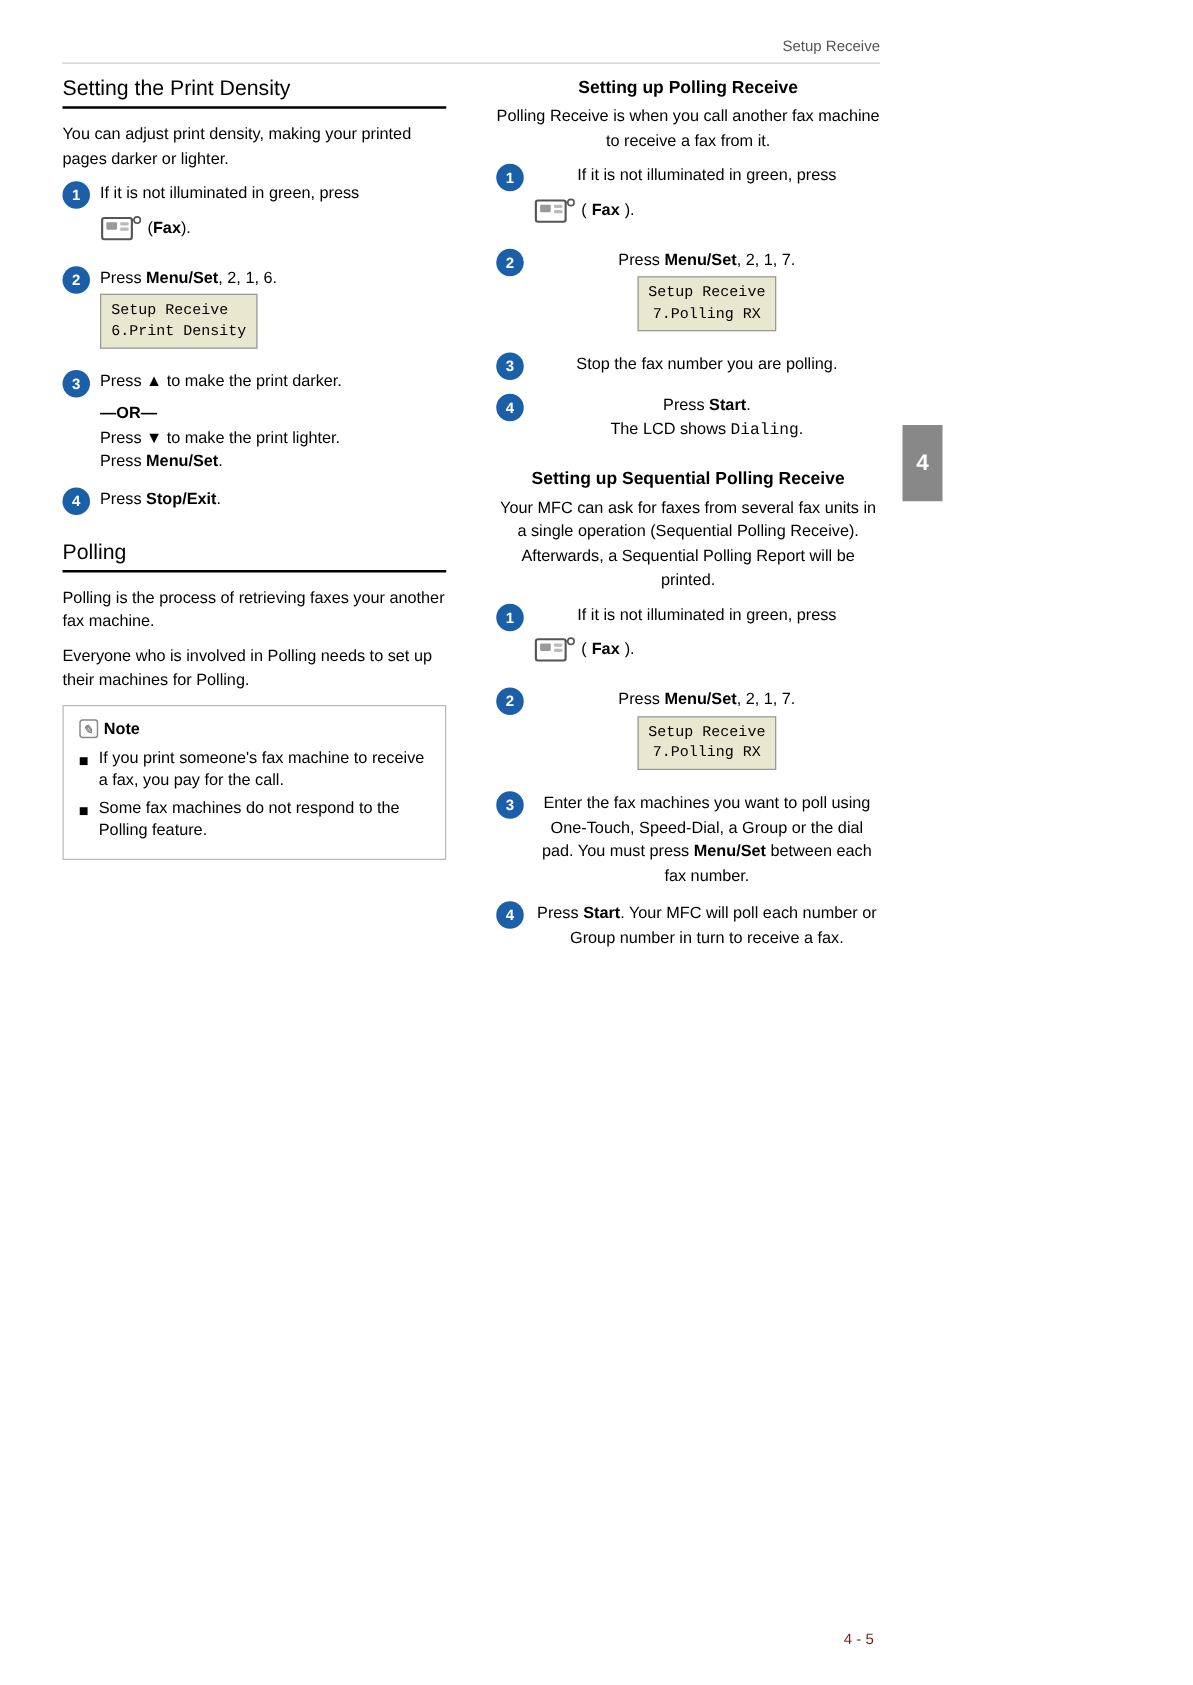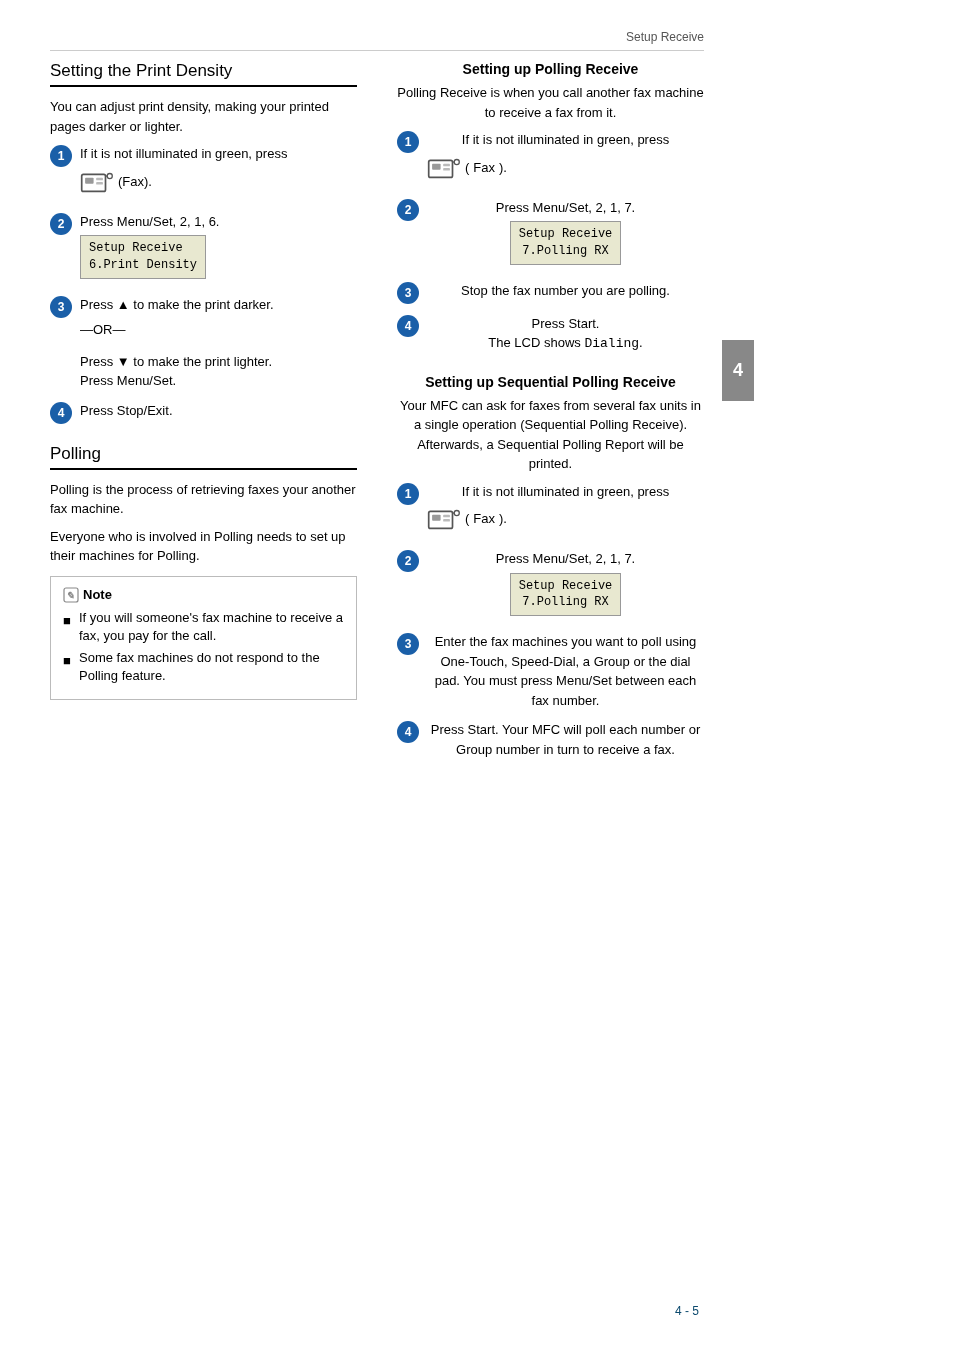--- a/index.html
+++ b/index.html
@@ -43,21 +43,21 @@
       padding: 20px 6px;
       text-align: center;
     }
 
     
     .page-footer {
       position: absolute;
       bottom: 30px;
       right: 55px;
       font-size: 12px;
-      color: #0c4a6e;
+      color: #7f1d1d;
     }
 
     
     .columns {
       display: flex;
       gap: 40px;
     }
 
     .col-left {
       flex: 1;
@@ -140,22 +140,22 @@
       font-family: 'Courier New', Courier, monospace;
       font-size: 12px;
       padding: 4px 8px;
       margin: 4px 0 6px 0;
       white-space: pre;
       line-height: 1.4;
     }
 
     
     .or-separator {
-      font-weight: normal;
-      margin: 6px 0 12px 0;
+      font-weight: bold;
+      margin: 6px 0 0 0;
       font-size: 13px;
     }
 
     
     .note-box {
       border: 1px solid #bbb;
       padding: 10px 12px;
       margin: 10px 0;
     }
 
@@ -175,21 +175,21 @@
       font-size: 13px;
       line-height: 1.4;
       margin-bottom: 4px;
     }
 
     .note-bullet {
       min-width: 10px;
       margin-top: 3px;
     }
 
-    .bold { font-weight: normal; }
+    .bold { font-weight: bold; }
   </style>
 </head>
 <body>
 
 <div class="page">
 
   <div class="page-header">
     <span>Setup Receive</span>
   </div>
 
@@ -259,21 +259,21 @@
       <div class="note-box">
         <div class="note-title">
           <svg width="16" height="16" viewBox="0 0 16 16">
             <rect x="1" y="1" width="14" height="14" rx="2" fill="none" stroke="#888" stroke-width="1.2"></rect>
             <text x="3" y="12" font-size="10" fill="#888" font-style="italic">✎</text>
           </svg>
           <span>Note</span>
         </div>
         <div class="note-item">
           <span class="note-bullet">■</span>
-          <span>If you will someone's fax machine to receive a fax, you pay for the call.</span>
+          <span>If you print someone's fax machine to receive a fax, you pay for the call.</span>
         </div>
         <div class="note-item">
           <span class="note-bullet">■</span>
           <span>Some fax machines do not respond to the Polling feature.</span>
         </div>
       </div>
 
     </div>
 
     <div class="col-right">

